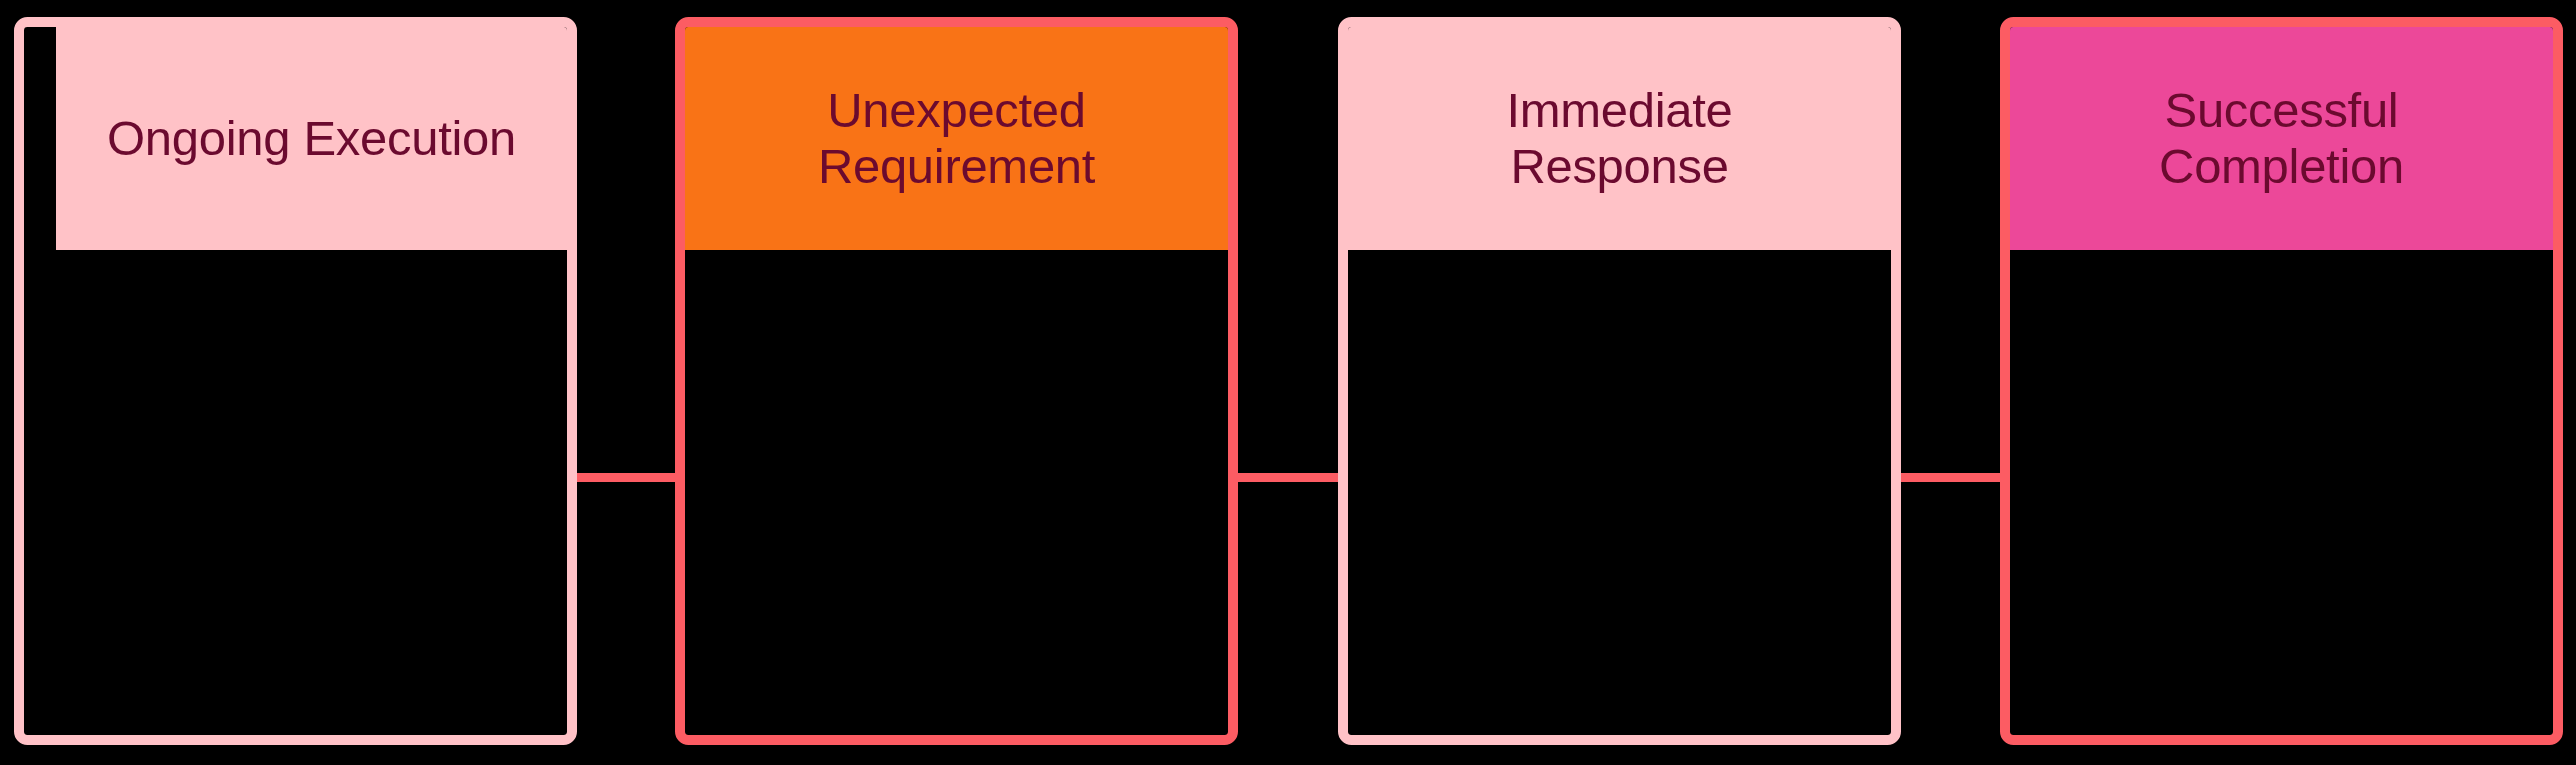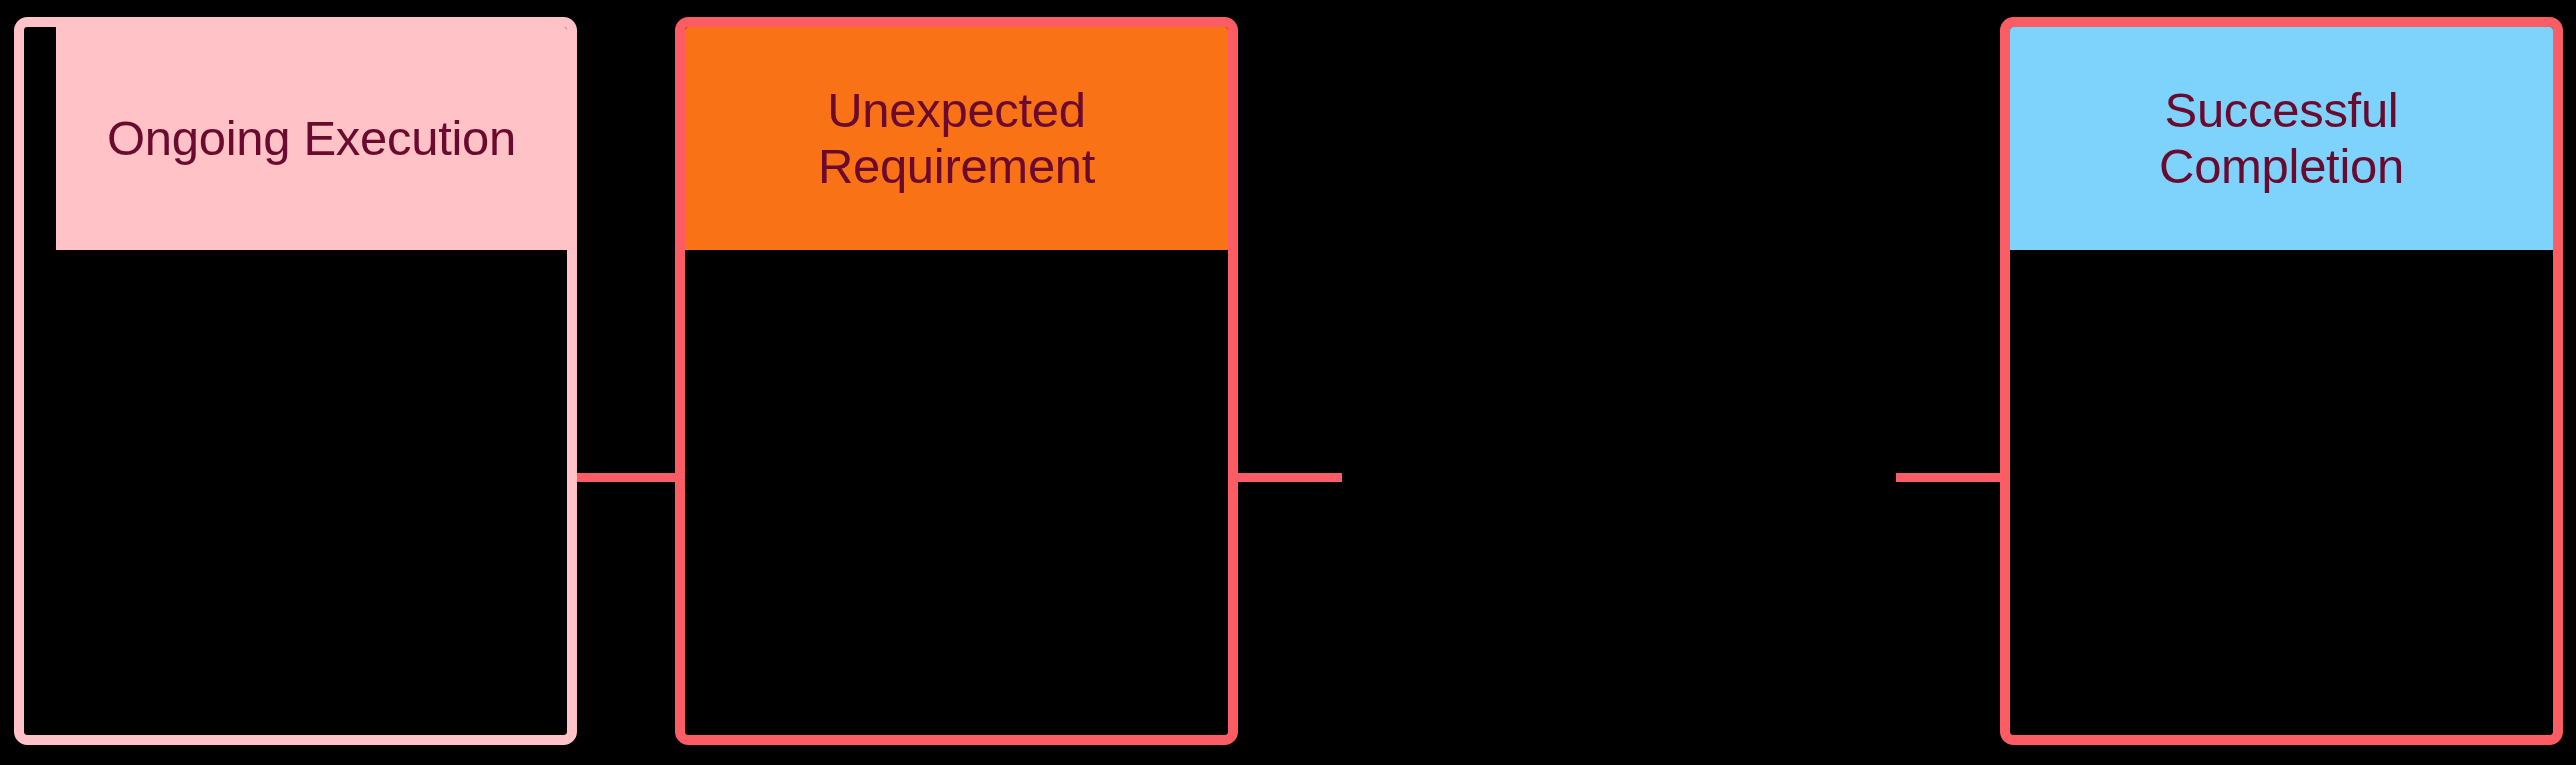--- a/index.html
+++ b/index.html
@@ -87,23 +87,30 @@
   </div>
 
   <div class="card" id="n1" style="left: 675px; top: 16.5px; width: 563px; height: 728px; border-color: rgb(252, 92, 99);">
     <div class="card-header" style="background: #f97316;">
       <p class="card-title" style="color: rgb(107, 10, 47);">Unexpected
 Requirement</p>
     </div>
     <div class="card-body"></div>
   </div>
 
+  <div class="card" id="n2" style="left: 1338px; top: 16.5px; width: 563px; height: 728px; border-color: rgb(255, 194, 199);">
+    <div class="card-header" style="background: rgb(255, 194, 199);">
+      <p class="card-title" style="color: rgb(107, 10, 47);">Immediate
+Response</p>
+    </div>
+    <div class="card-body"></div>
+  </div>
 
   <div class="card" id="n3" style="left: 2000px; top: 16.5px; width: 563px; height: 728px; border-color: rgb(252, 92, 99);">
-    <div class="card-header" style="background: #7dd3fc;">
+    <div class="card-header" style="background: #ec4899;">
       <p class="card-title" style="color: rgb(107, 10, 47);">Successful
 Completion</p>
     </div>
     <div class="card-body"></div>
   </div>
 
 </div>
 
 
 </body></html>

